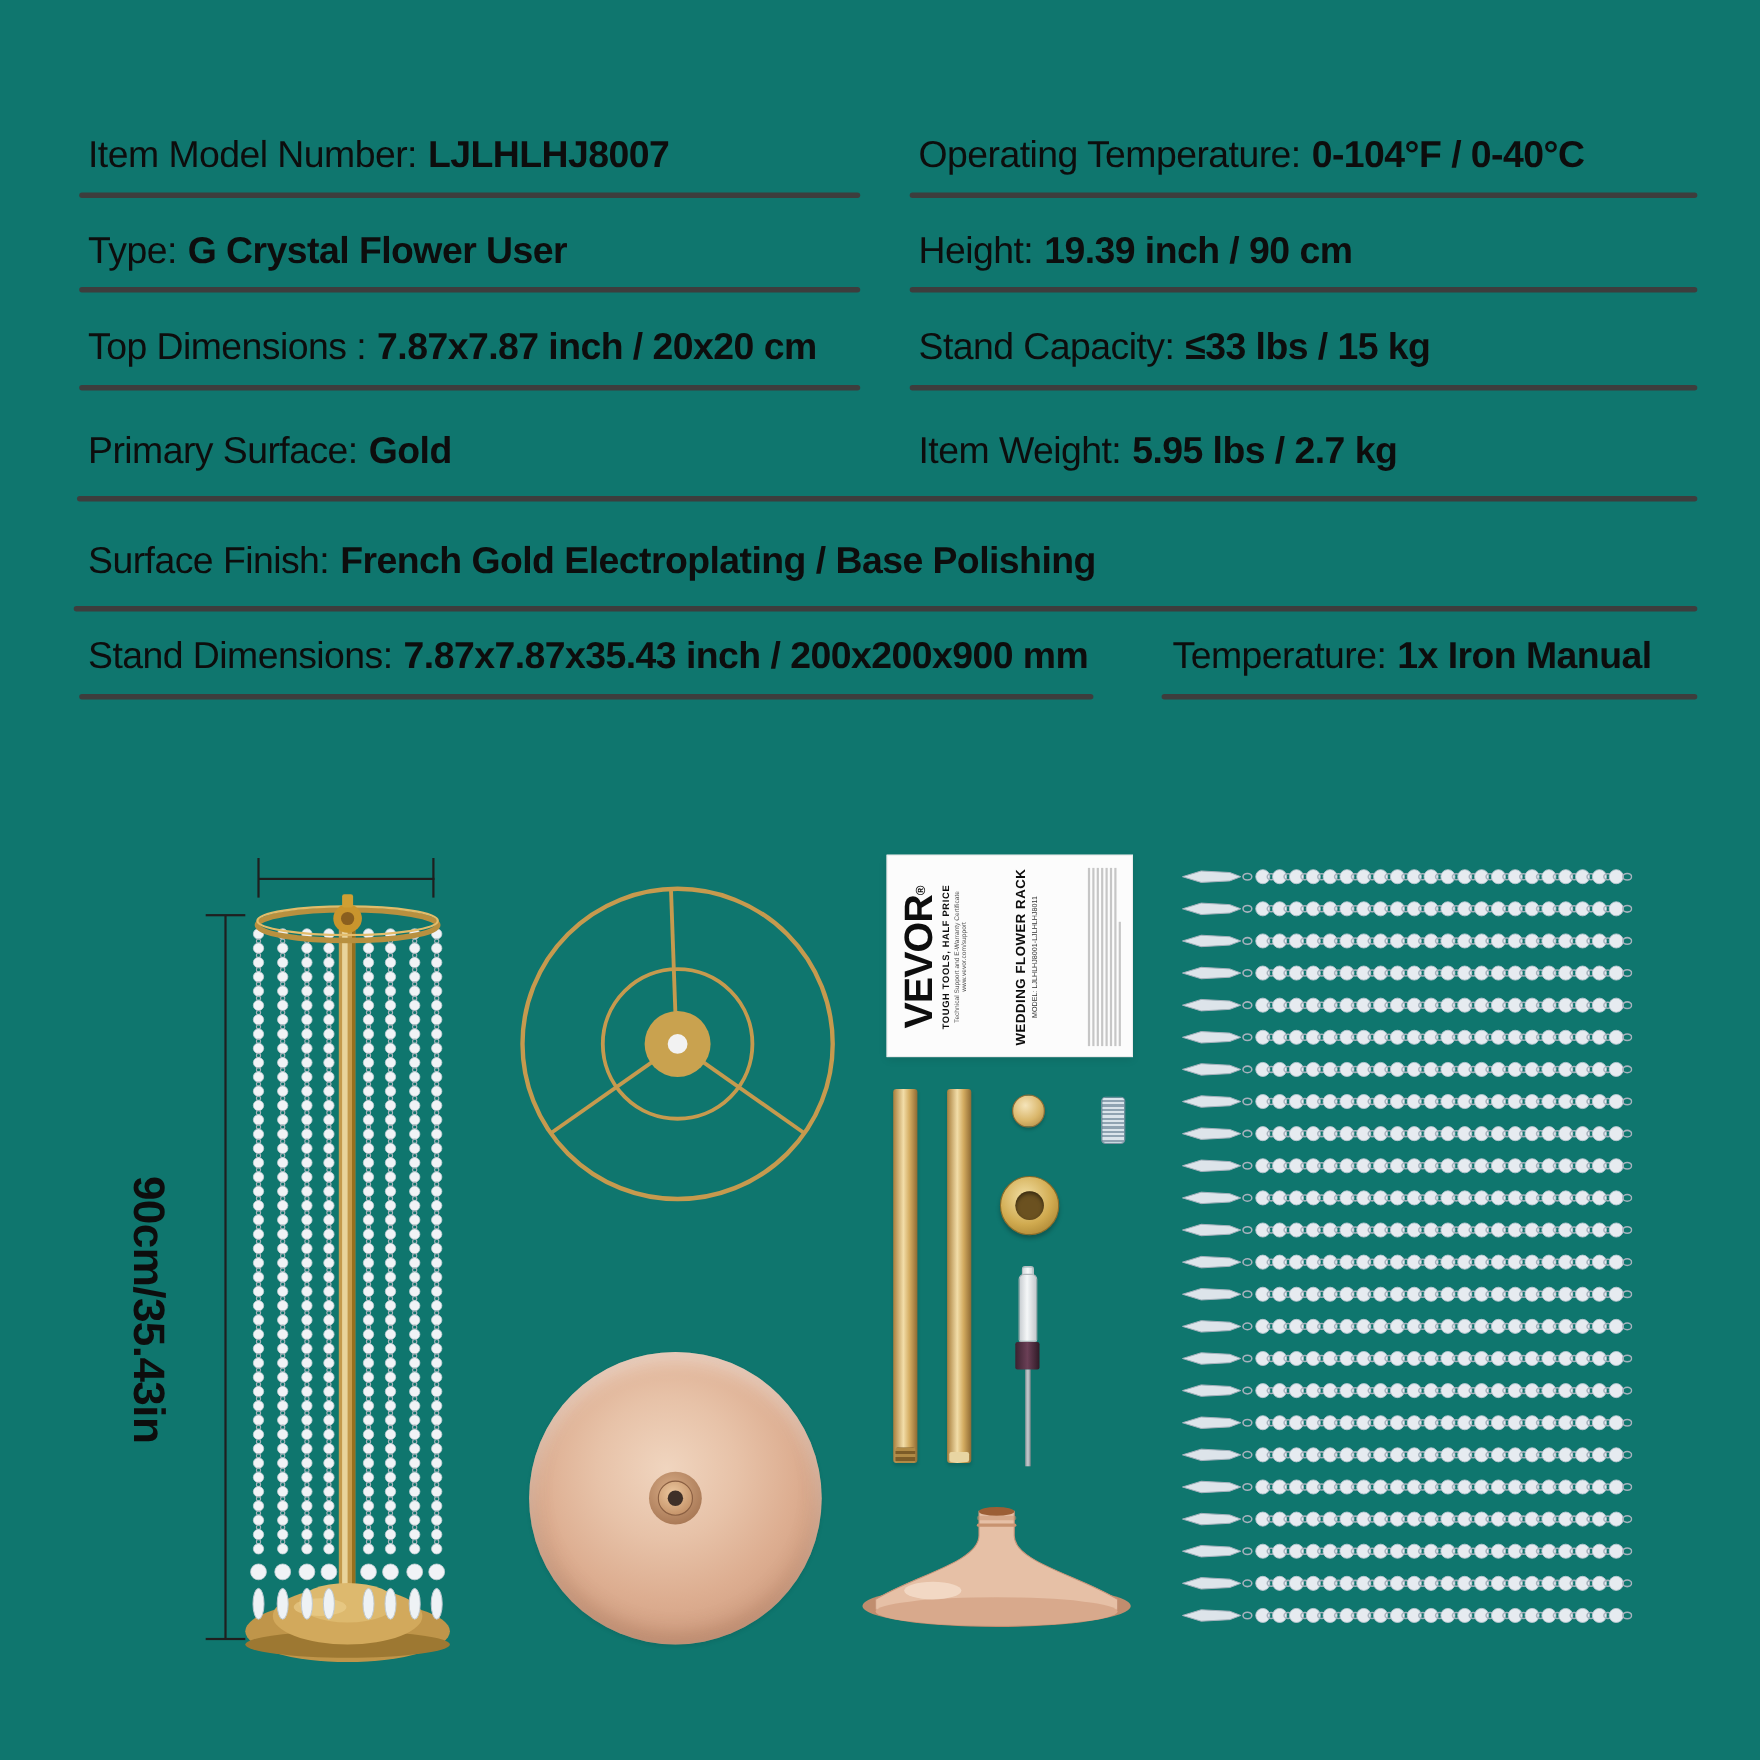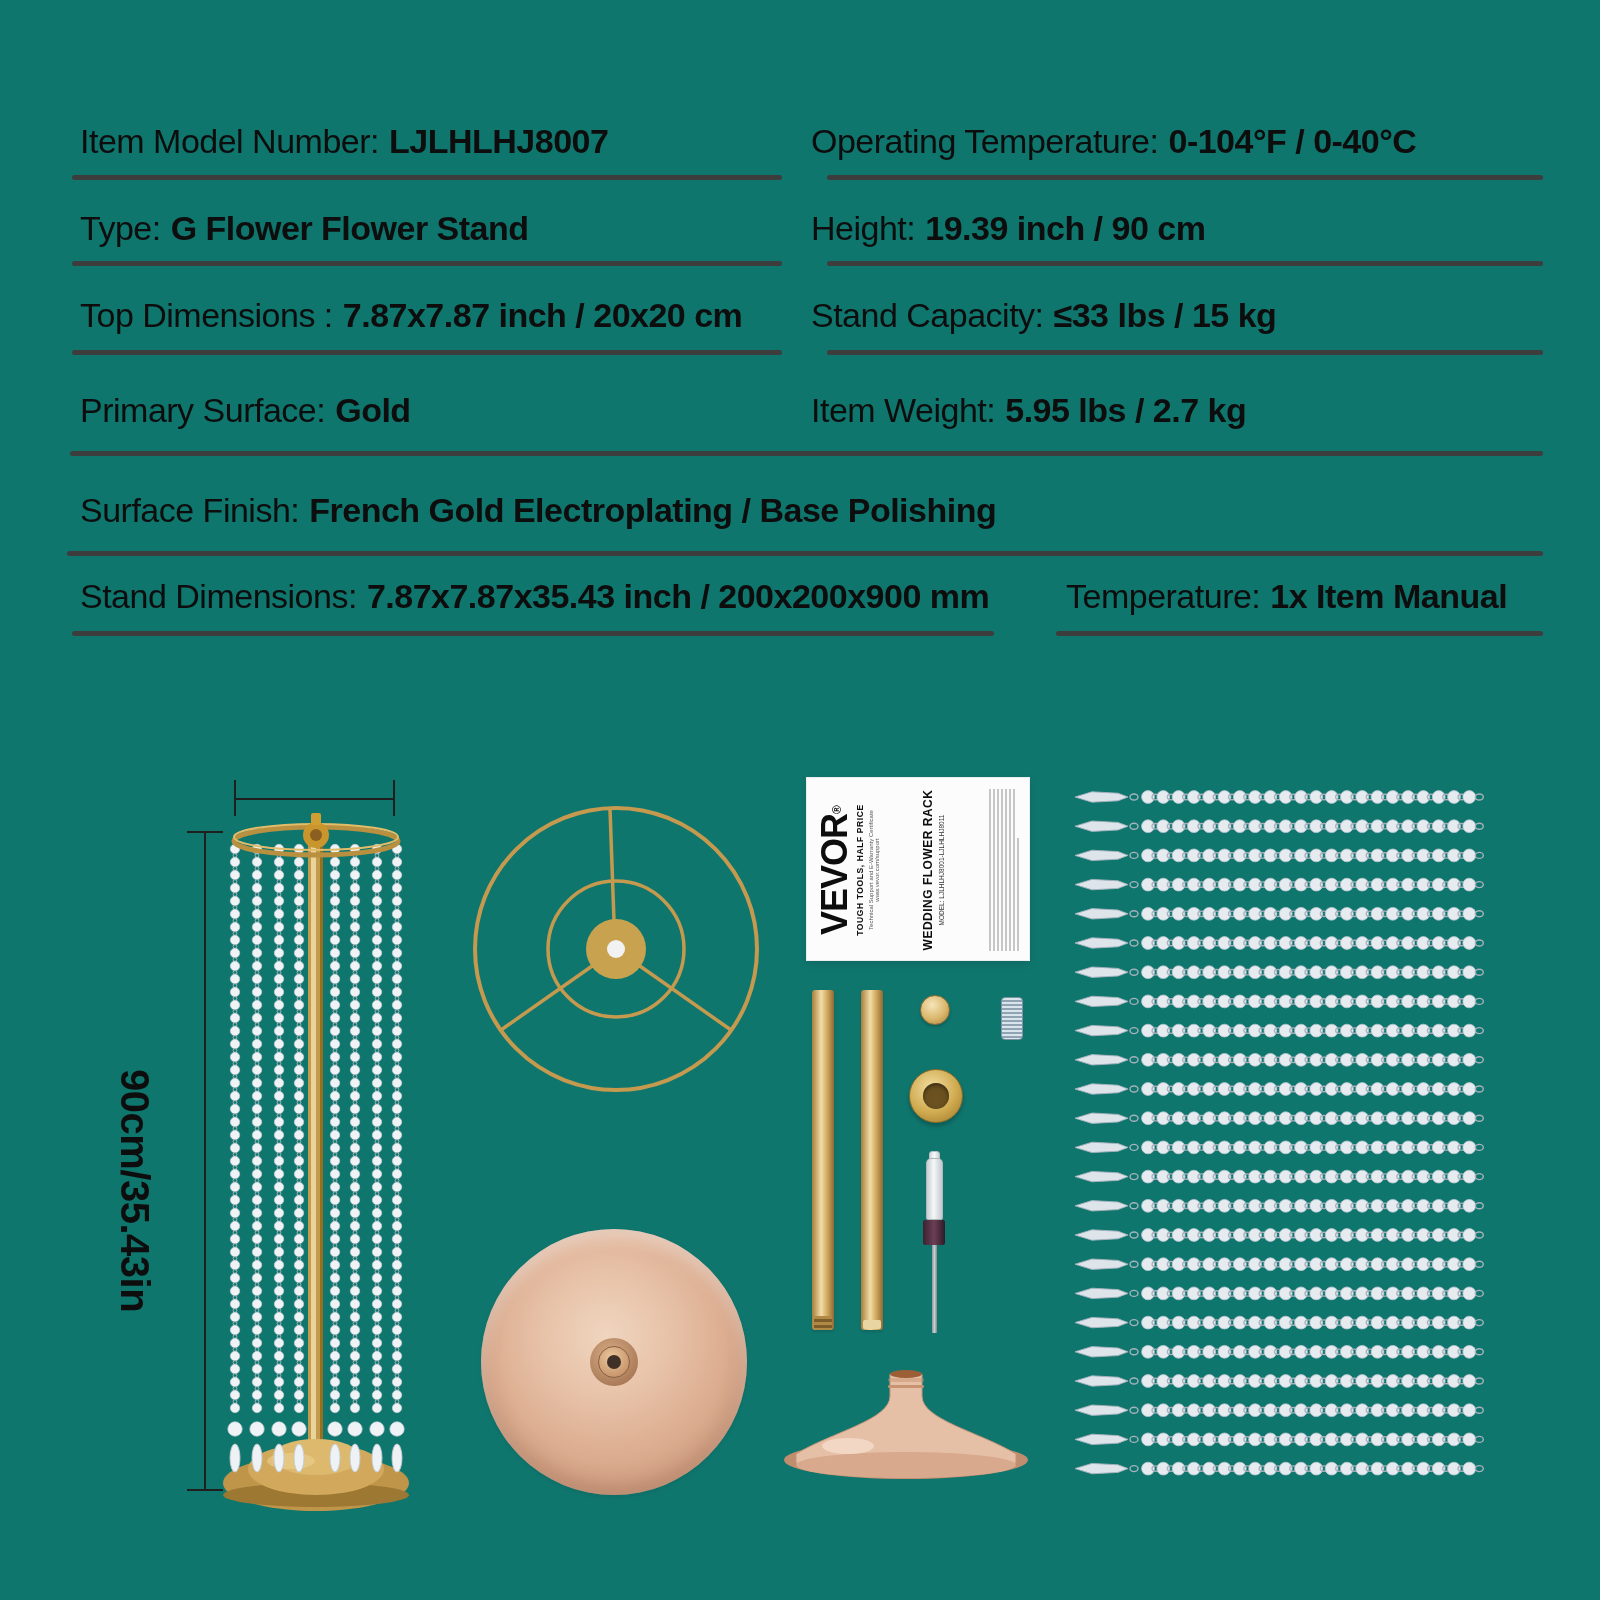--- a/index.html
+++ b/index.html
@@ -7,21 +7,21 @@
     position:relative;width:1600px;height:1600px;overflow:hidden;
     background:#0f766e;
     font-family:"Liberation Sans","DejaVu Sans",sans-serif;
     color:#0d0d0d;
     text-decoration:underline;
   }
   
   .srow{position:absolute;height:44px;line-height:44px;font-size:34px;letter-spacing:-0.5px;white-space:nowrap;}
   .cell{position:absolute;top:0;white-space:nowrap;}
   .cl{left:80px;}
-  .cr{left:811px;}
+  .cr{left:835px;}
   .cr6{left:1066px;}
   .lbl{font-weight:400;}
   .val{font-weight:700;margin-left:10px;}
   .dv{position:absolute;height:5px;background:#3d3d3d;border-radius:3px;}
   
   .dimlabel{position:absolute;font-weight:700;font-size:40px;letter-spacing:-0.5px;}
   #width-label{left:195px;top:716px;width:240px;text-align:center;}
   #height-label{left:112px;top:1026px;height:330px;writing-mode:vertical-rl;text-align:center;}
   .dline{position:absolute;background:#1f1f1f;}
   
@@ -104,21 +104,21 @@
       </div>
       <div class="cell cr">
         <span class="lbl">Operating Temperature:</span><span class="val">0-104°F / 0-40°C</span>
       </div>
     </div>
     <div class="dv" style="left:72px;top:175px;width:710px;"></div>
     <div class="dv" style="left:827px;top:175px;width:716px;"></div>
 
     <div class="srow" style="top:206px;">
       <div class="cell cl">
-        <span class="lbl">Type:</span><span class="val">G Flower Flower Stand</span>
+        <span class="lbl">Type:</span><span class="val">G Crystal Flower User</span>
       </div>
       <div class="cell cr">
         <span class="lbl">Height:</span><span class="val">19.39 inch / 90 cm</span>
       </div>
     </div>
     <div class="dv" style="left:72px;top:261px;width:710px;"></div>
     <div class="dv" style="left:827px;top:261px;width:716px;"></div>
 
     <div class="srow" style="top:293px;">
       <div class="cell cl">
@@ -146,21 +146,21 @@
         <span class="lbl">Surface Finish:</span><span class="val">French Gold Electroplating / Base Polishing</span>
       </div>
     </div>
     <div class="dv" style="left:67px;top:551px;width:1476px;"></div>
 
     <div class="srow" style="top:574px;">
       <div class="cell cl">
         <span class="lbl">Stand Dimensions:</span><span class="val">7.87x7.87x35.43 inch / 200x200x900 mm</span>
       </div>
       <div class="cell cr6">
-        <span class="lbl">Temperature:</span><span class="val">1x Item Manual</span>
+        <span class="lbl">Temperature:</span><span class="val">1x Iron Manual</span>
       </div>
     </div>
     <div class="dv" style="left:72px;top:631px;width:922px;"></div>
     <div class="dv" style="left:1056px;top:631px;width:487px;"></div>
   </div>
 
   <div class="dline" style="left:235px;top:798px;width:160px;height:2px;"></div>
   <div class="dline" style="left:234px;top:780px;width:2px;height:36px;"></div>
   <div class="dline" style="left:393px;top:780px;width:2px;height:36px;"></div>
 

